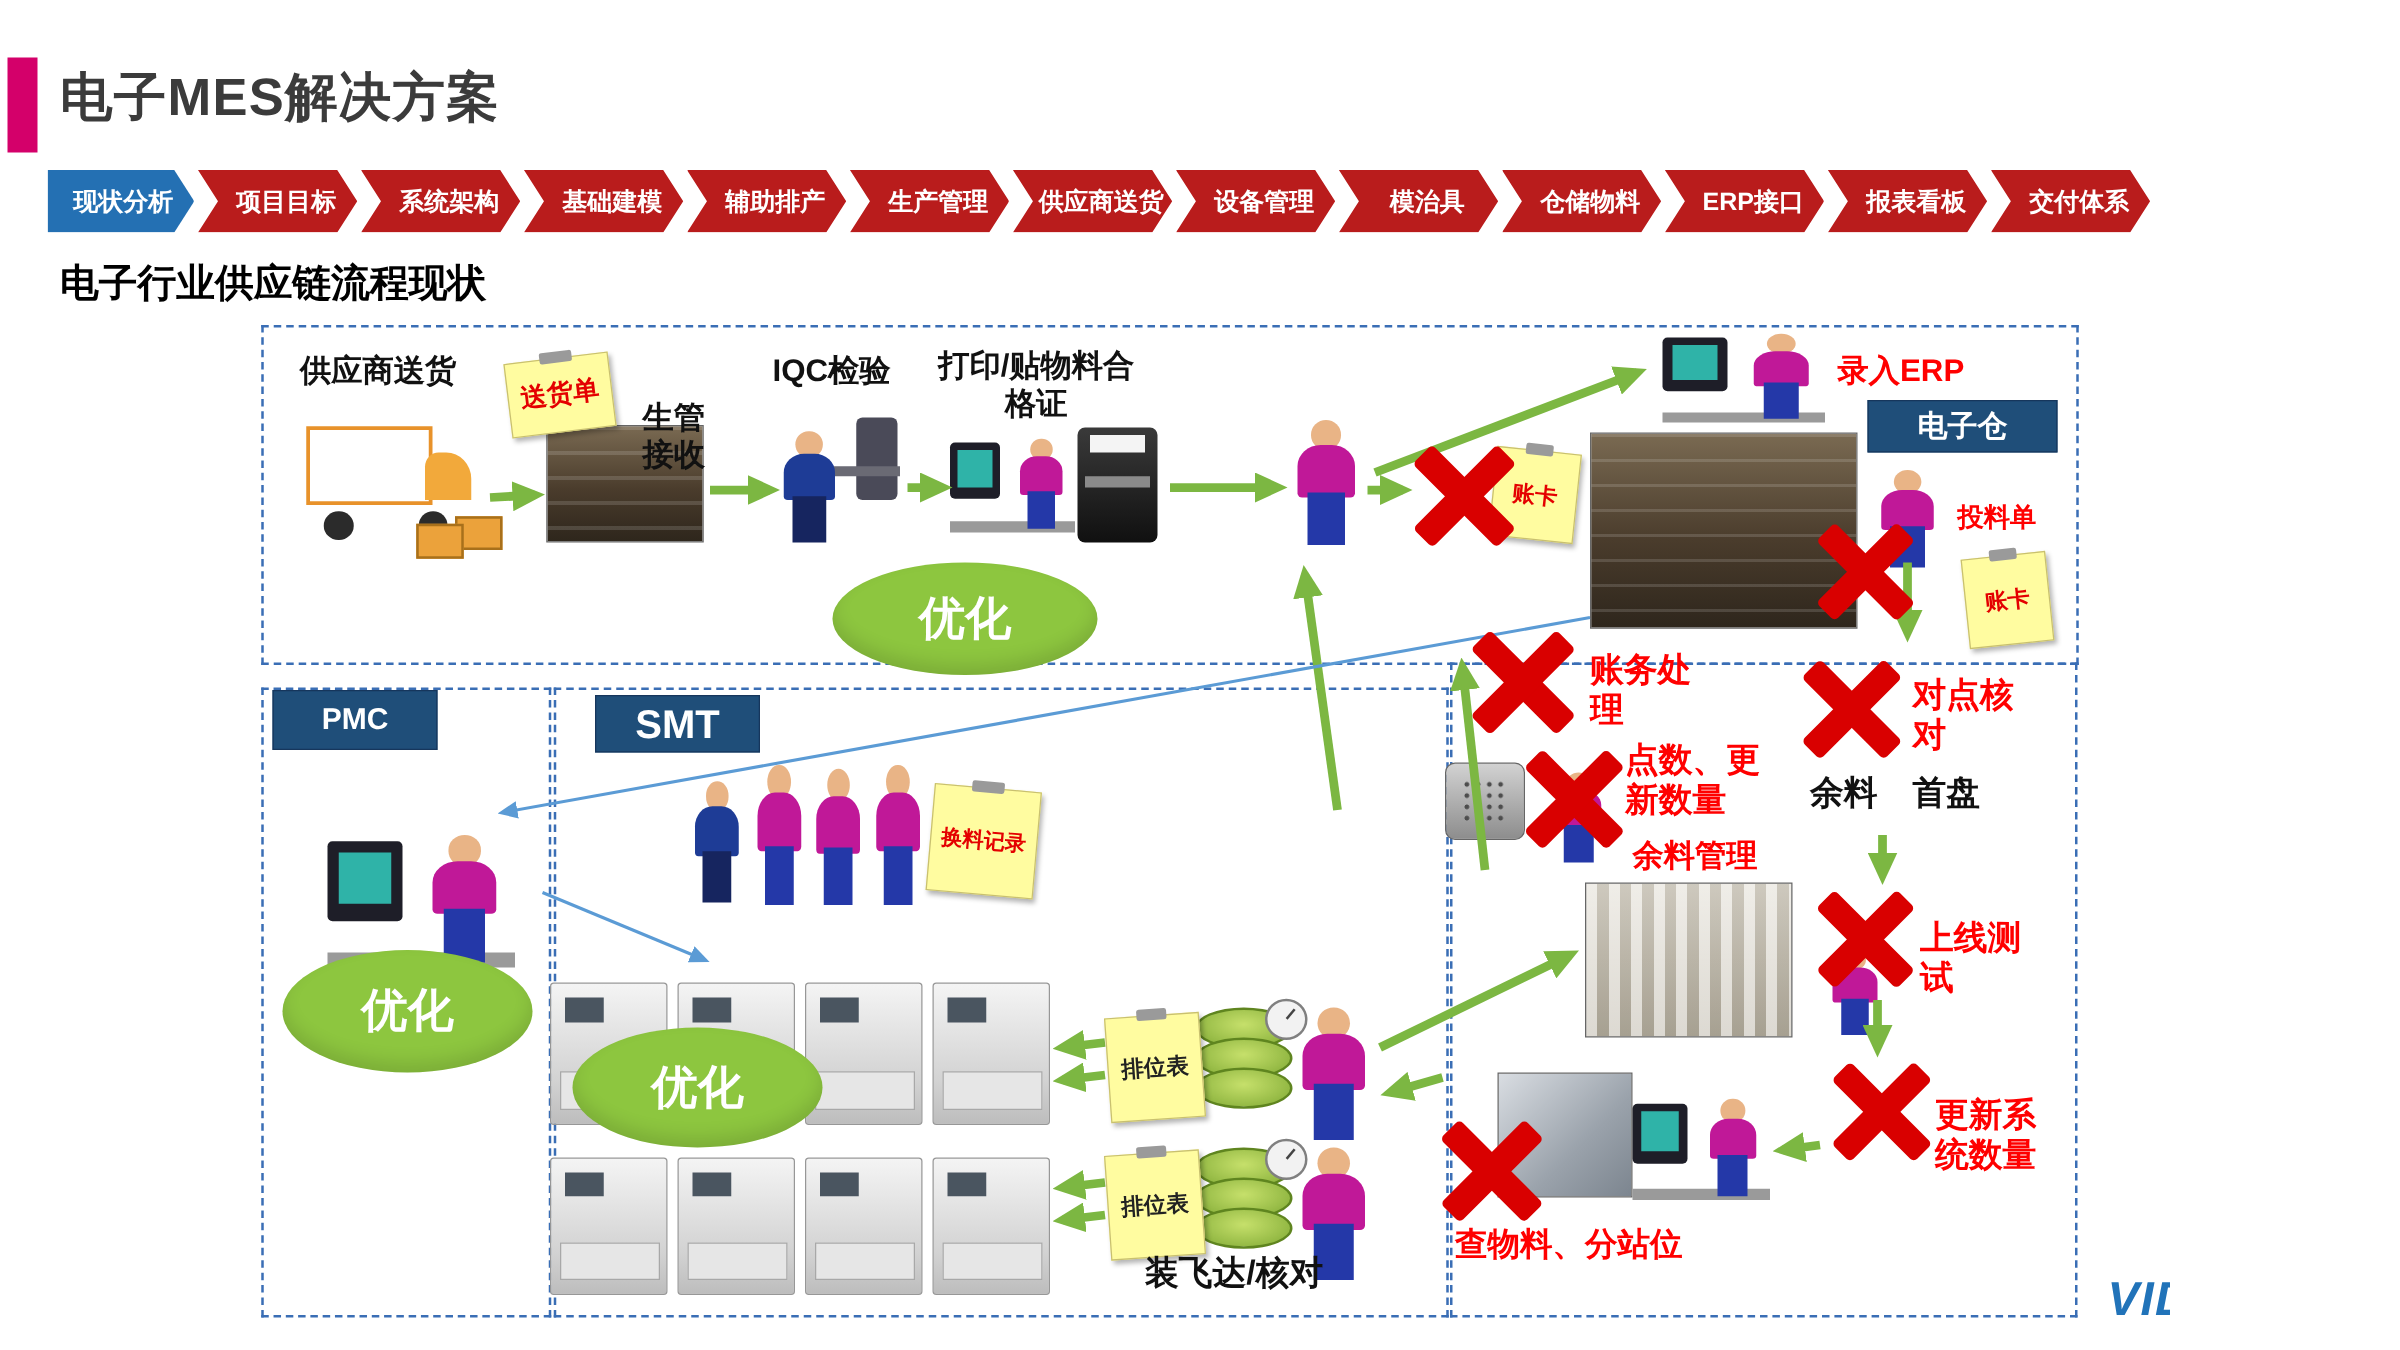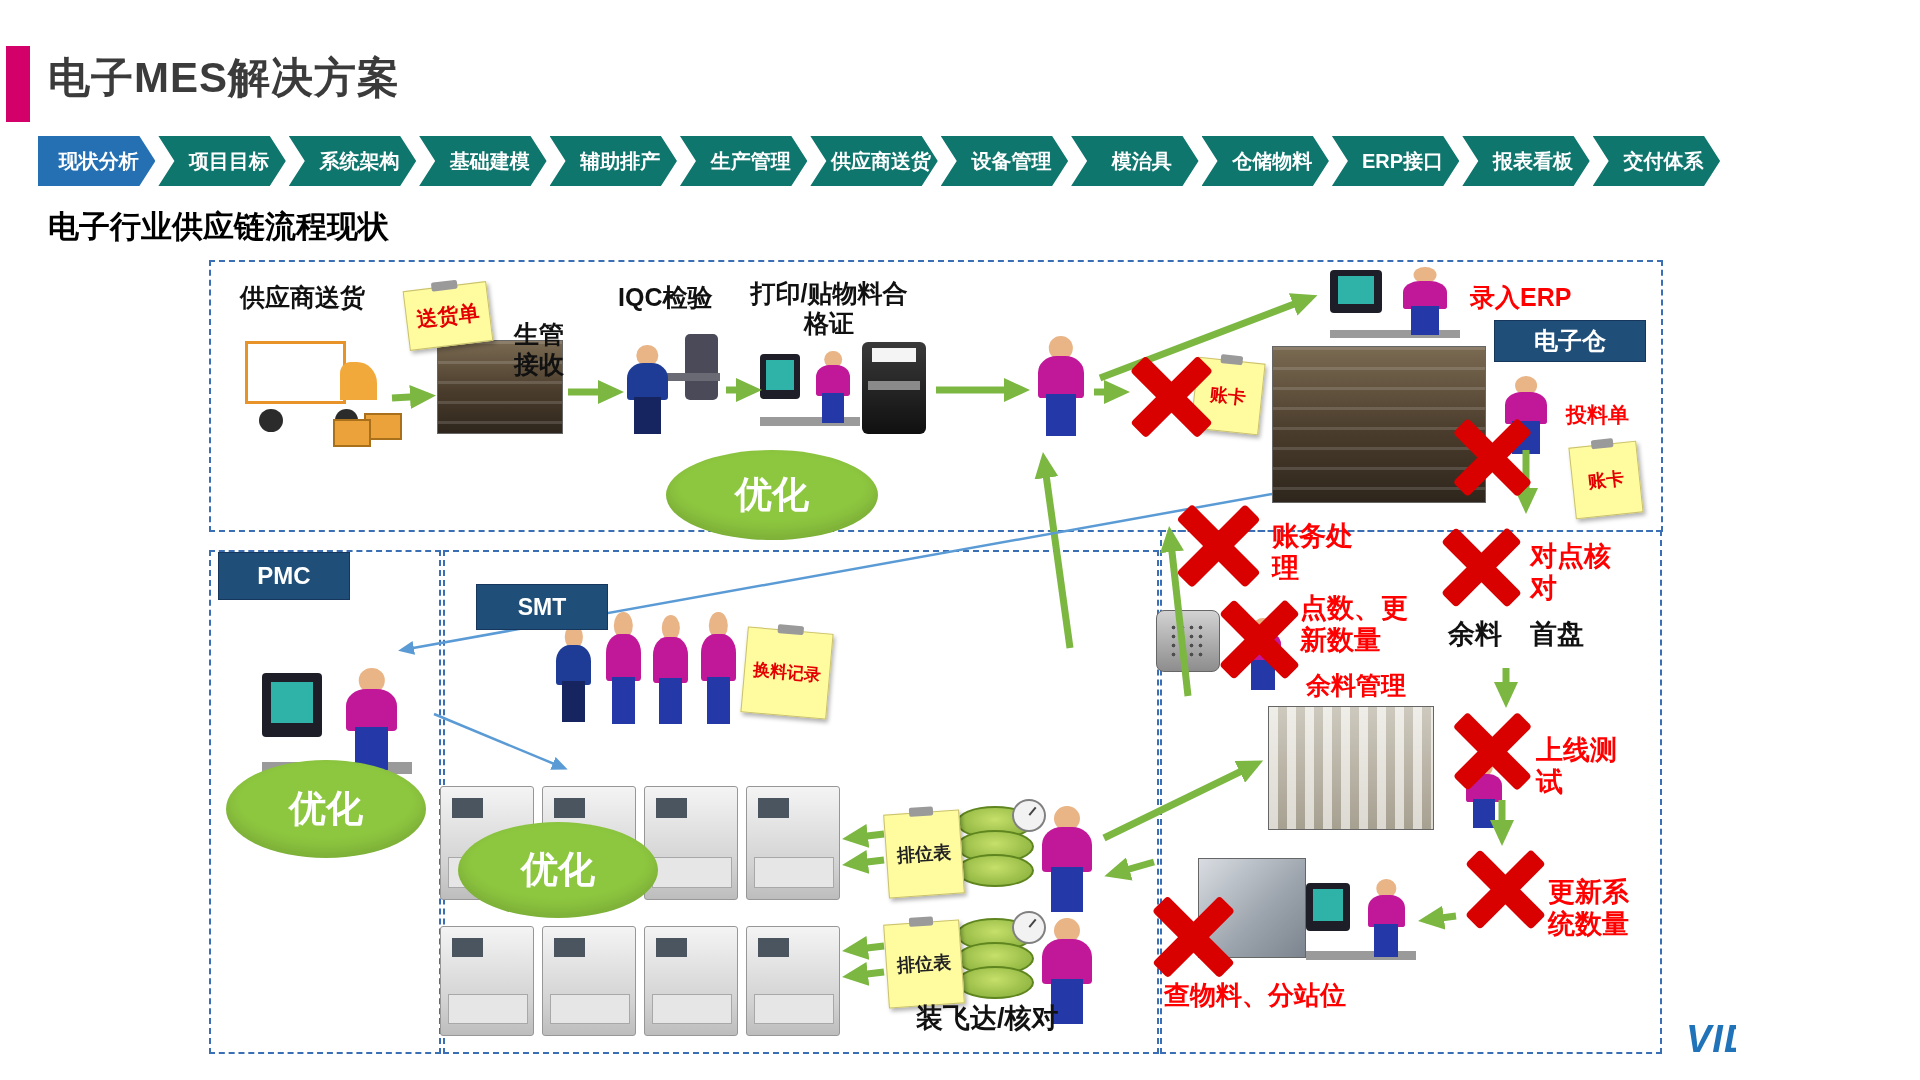--- a/index.html
+++ b/index.html
@@ -3,21 +3,21 @@
 <meta charset="utf-8">
 <style>
   html,body{margin:0;padding:0;}
   body{font-family:"Liberation Sans","DejaVu Sans",sans-serif;}
   .canvas{position:relative;width:1736px;height:1080px;background:#fff;overflow:hidden;}
 
   
   .accent-bar{position:absolute;left:6px;top:46px;width:24px;height:76px;background:#D4006A;}
   .title{position:absolute;left:48px;top:50px;margin:0;font-size:42px;font-weight:bold;color:#3b3b3b;letter-spacing:1px;}
   .nav{position:absolute;left:38px;top:136px;right:16px;height:50px;display:flex;gap:3px;z-index:2;}
-  .tab{flex:1;background:#0f766e;color:#fff;font-size:20px;font-weight:bold;display:flex;align-items:center;justify-content:center;padding-left:14px;cursor:pointer;
+  .tab{flex:1;background:#b91c1c;color:#fff;font-size:20px;font-weight:bold;display:flex;align-items:center;justify-content:center;padding-left:14px;cursor:pointer;
        clip-path:polygon(0 0, calc(100% - 16px) 0, 100% 50%, calc(100% - 16px) 100%, 0 100%, 16px 50%);}
   .tab.first{clip-path:polygon(0 0, calc(100% - 16px) 0, 100% 50%, calc(100% - 16px) 100%, 0 100%);padding-left:4px;}
   .tab.active{background:#2470B3;}
   .section-heading{position:absolute;left:48px;top:206px;margin:0;font-size:31px;font-weight:bold;color:#000;}
 
   
   .region{position:absolute;border:2px dashed #3A6EB5;z-index:1;}
 
   
   .lb{position:absolute;font-weight:bold;color:#111;z-index:6;line-height:1.2;word-break:break-all;}
@@ -329,21 +329,21 @@
 
   <div class="note red" style="left:406px;top:286px;width:78px;height:54px;font-size:21px;transform:rotate(-7deg);">送货单</div>
   <div class="note red" style="left:1194px;top:360px;width:62px;height:66px;font-size:18px;transform:rotate(6deg);z-index:4;">账卡</div>
   <div class="note red" style="left:1572px;top:444px;width:62px;height:66px;font-size:18px;transform:rotate(-6deg);">账卡</div>
   <div class="note red" style="left:744px;top:630px;width:80px;height:80px;font-size:17px;transform:rotate(5deg);">换料记录</div>
   <div class="note" style="left:886px;top:812px;width:70px;height:78px;font-size:18px;color:#222;transform:rotate(-4deg);">排位表</div>
   <div class="note" style="left:886px;top:922px;width:70px;height:78px;font-size:18px;color:#222;transform:rotate(-4deg);">排位表</div>
 
   <div class="navybox" style="left:1494px;top:320px;width:150px;height:40px;font-size:24px;">电子仓</div>
   <div class="navybox" style="left:218px;top:552px;width:130px;height:46px;font-size:24px;">PMC</div>
-  <div class="navybox" style="left:476px;top:584px;width:130px;height:44px;font-size:23px;">SMT</div>
+  <div class="navybox" style="left:476px;top:556px;width:130px;height:44px;font-size:32px;">SMT</div>
 
   <div class="lb" style="left:240px;top:282px;font-size:25px;">供应商送货</div>
   <div class="lb center" style="left:510px;top:278px;width:58px;font-size:25px;margin-top:41px;">生管接收</div>
   <div class="lb" style="left:618px;top:282px;font-size:25px;">IQC检验</div>
   <div class="lb center" style="left:750px;top:278px;width:158px;font-size:25px;">打印/贴物料合格证</div>
   <div class="lb red nowrap" style="left:1470px;top:282px;font-size:25px;">录入ERP</div>
   <div class="lb red nowrap" style="left:1566px;top:402px;font-size:21px;">投料单</div>
 
   <div class="lb nowrap" style="left:916px;top:1002px;font-size:27px;">装飞达/核对</div>
 

